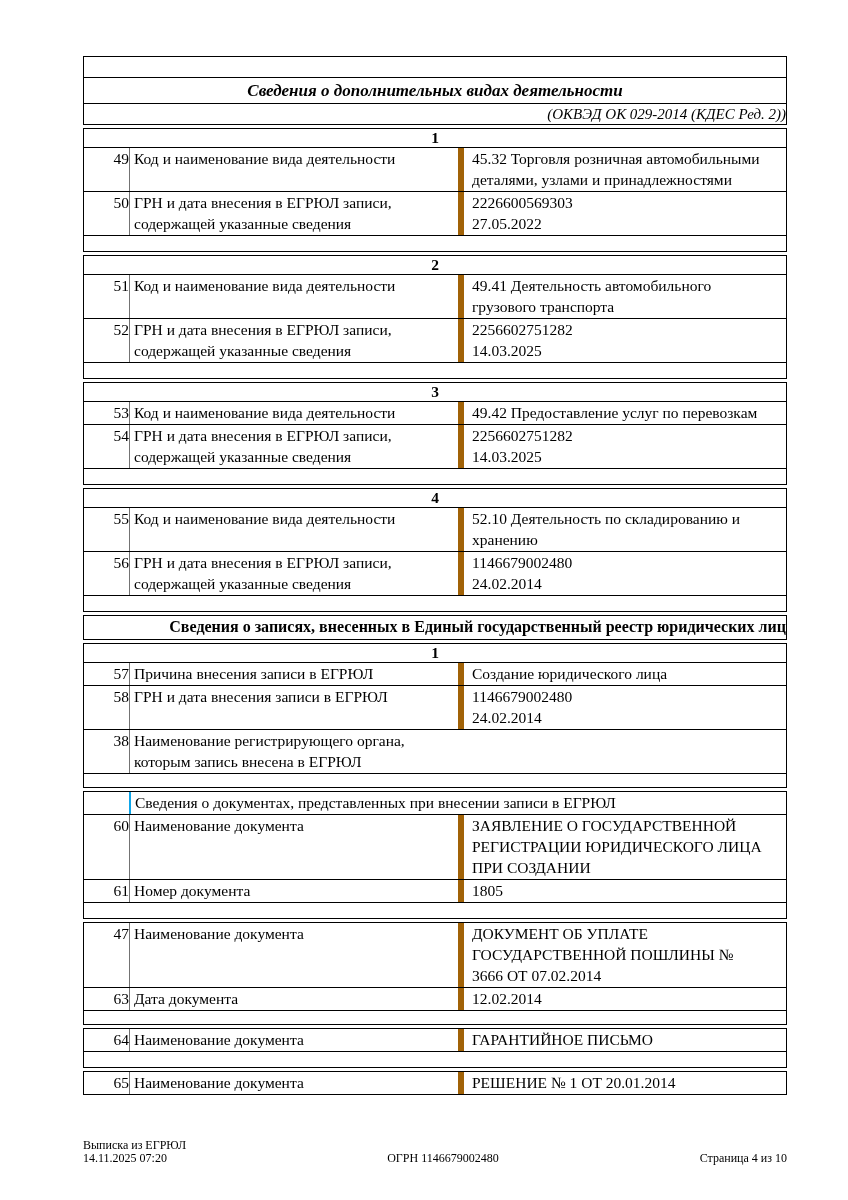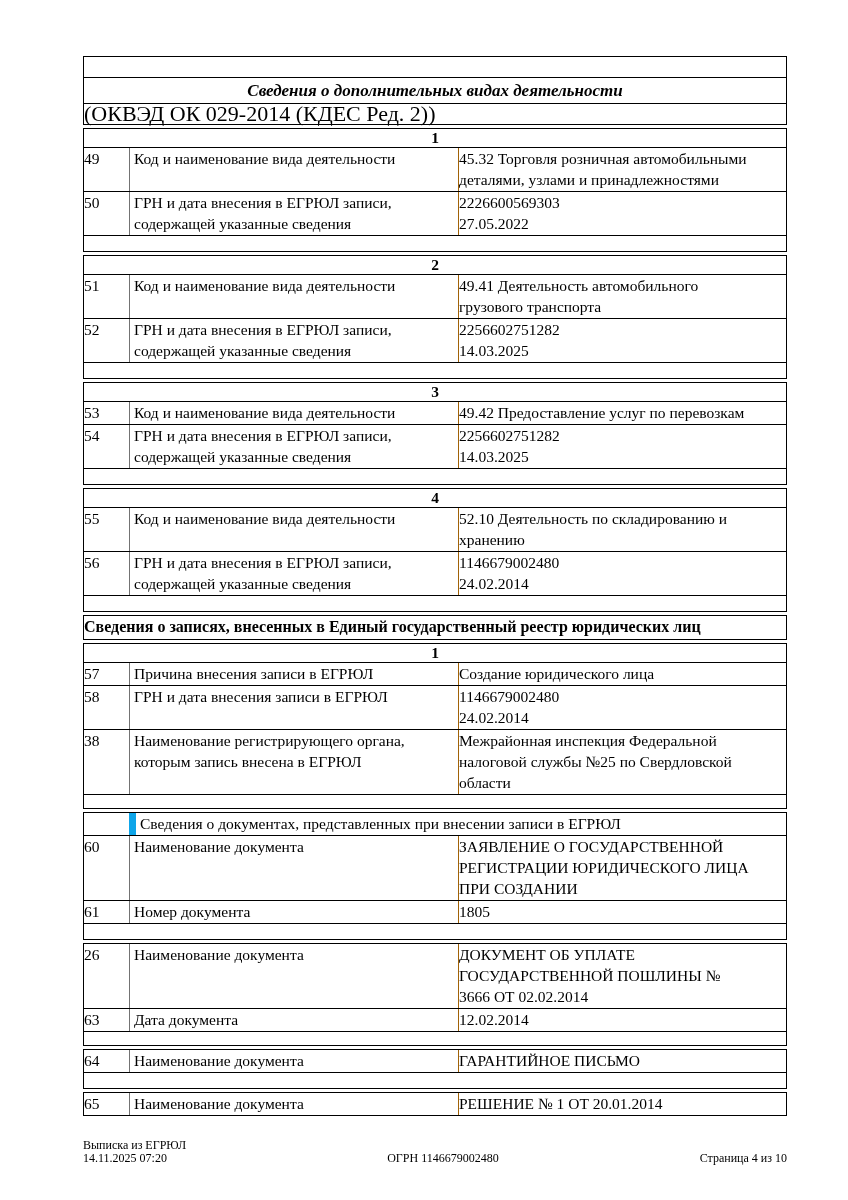--- a/index.html
+++ b/index.html
@@ -33,63 +33,64 @@
 
   .title-row {
     text-align: center;
     font-weight: bold;
     font-style: italic;
     font-size: 17px;
     line-height: 25px;
     height: 26px;
   }
   .subtitle-row {
-    text-align: left;
-    font-size: 22px;
+    text-align: right;
+    font-style: italic;
+    font-size: 15px;
     line-height: 20px;
     height: 21px;
   }
   .num-row {
     text-align: center;
     font-weight: bold;
     font-size: 15.5px;
     line-height: 18px;
     height: 18px;
   }
   .section-title-row {
-    text-align: left;
+    text-align: right;
     font-weight: bold;
     font-size: 16px;
     line-height: 22px;
     height: 23px;
   }
 
   .drow { display: flex; align-items: stretch; font-size: 15.5px; line-height: 21px; }
   .c1 {
     width: 45px;
     flex: 0 0 45px;
-    text-align: left;
+    text-align: right;
     padding-top: 0;
   }
   .c2 {
     width: 329px;
     flex: 0 0 329px;
     border-left: 1px solid #737373;
     padding: 0 3px 1px 4px;
     white-space: pre-line;
   }
   .c3 {
     flex: 1 1 auto;
-    border-left: 1px solid #a16207;
-    padding: 0 3px 1px 0;
+    border-left: 6px solid #a16207;
+    padding: 0 3px 1px 8px;
     white-space: pre-line;
   }
   .cspan {
     flex: 1 1 auto;
-    border-left: 7px solid #0ea5e9;
+    border-left: 2px solid #0ea5e9;
     padding: 0 3px 1px 4px;
     white-space: pre-line;
   }
 
   .footer {
     position: absolute;
     left: 83px;
     right: 61px;
     top: 1139px;
     display: flex;
@@ -197,23 +198,20 @@
       <div class="trow drow">
         <div class="c1">58</div>
         <div class="c2">ГРН и дата внесения записи в ЕГРЮЛ</div>
         <div class="c3">1146679002480
 24.02.2014</div>
       </div>
       <div class="trow drow">
         <div class="c1">38</div>
         <div class="c2">Наименование регистрирующего органа,
 которым запись внесена в ЕГРЮЛ</div>
-        <div class="c3">Межрайонная инспекция Федеральной
-налоговой службы №25 по Свердловской
-области</div>
       </div>
       <div class="trow spacer-row sm"></div>
     </div>
 
     <div class="tbox">
       <div class="trow drow">
         <div class="c1"></div>
         <div class="cspan">Сведения о документах, представленных при внесении записи в ЕГРЮЛ</div>
       </div>
       <div class="trow drow">
@@ -226,25 +224,25 @@
       <div class="trow drow">
         <div class="c1">61</div>
         <div class="c2">Номер документа</div>
         <div class="c3">1805</div>
       </div>
       <div class="trow spacer-row"></div>
     </div>
 
     <div class="tbox">
       <div class="trow drow">
-        <div class="c1">26</div>
+        <div class="c1">47</div>
         <div class="c2">Наименование документа</div>
         <div class="c3">ДОКУМЕНТ ОБ УПЛАТЕ
 ГОСУДАРСТВЕННОЙ ПОШЛИНЫ №
-3666 ОТ 02.02.2014</div>
+3666 ОТ 07.02.2014</div>
       </div>
       <div class="trow drow">
         <div class="c1">63</div>
         <div class="c2">Дата документа</div>
         <div class="c3">12.02.2014</div>
       </div>
       <div class="trow spacer-row sm"></div>
     </div>
 
     <div class="tbox">

